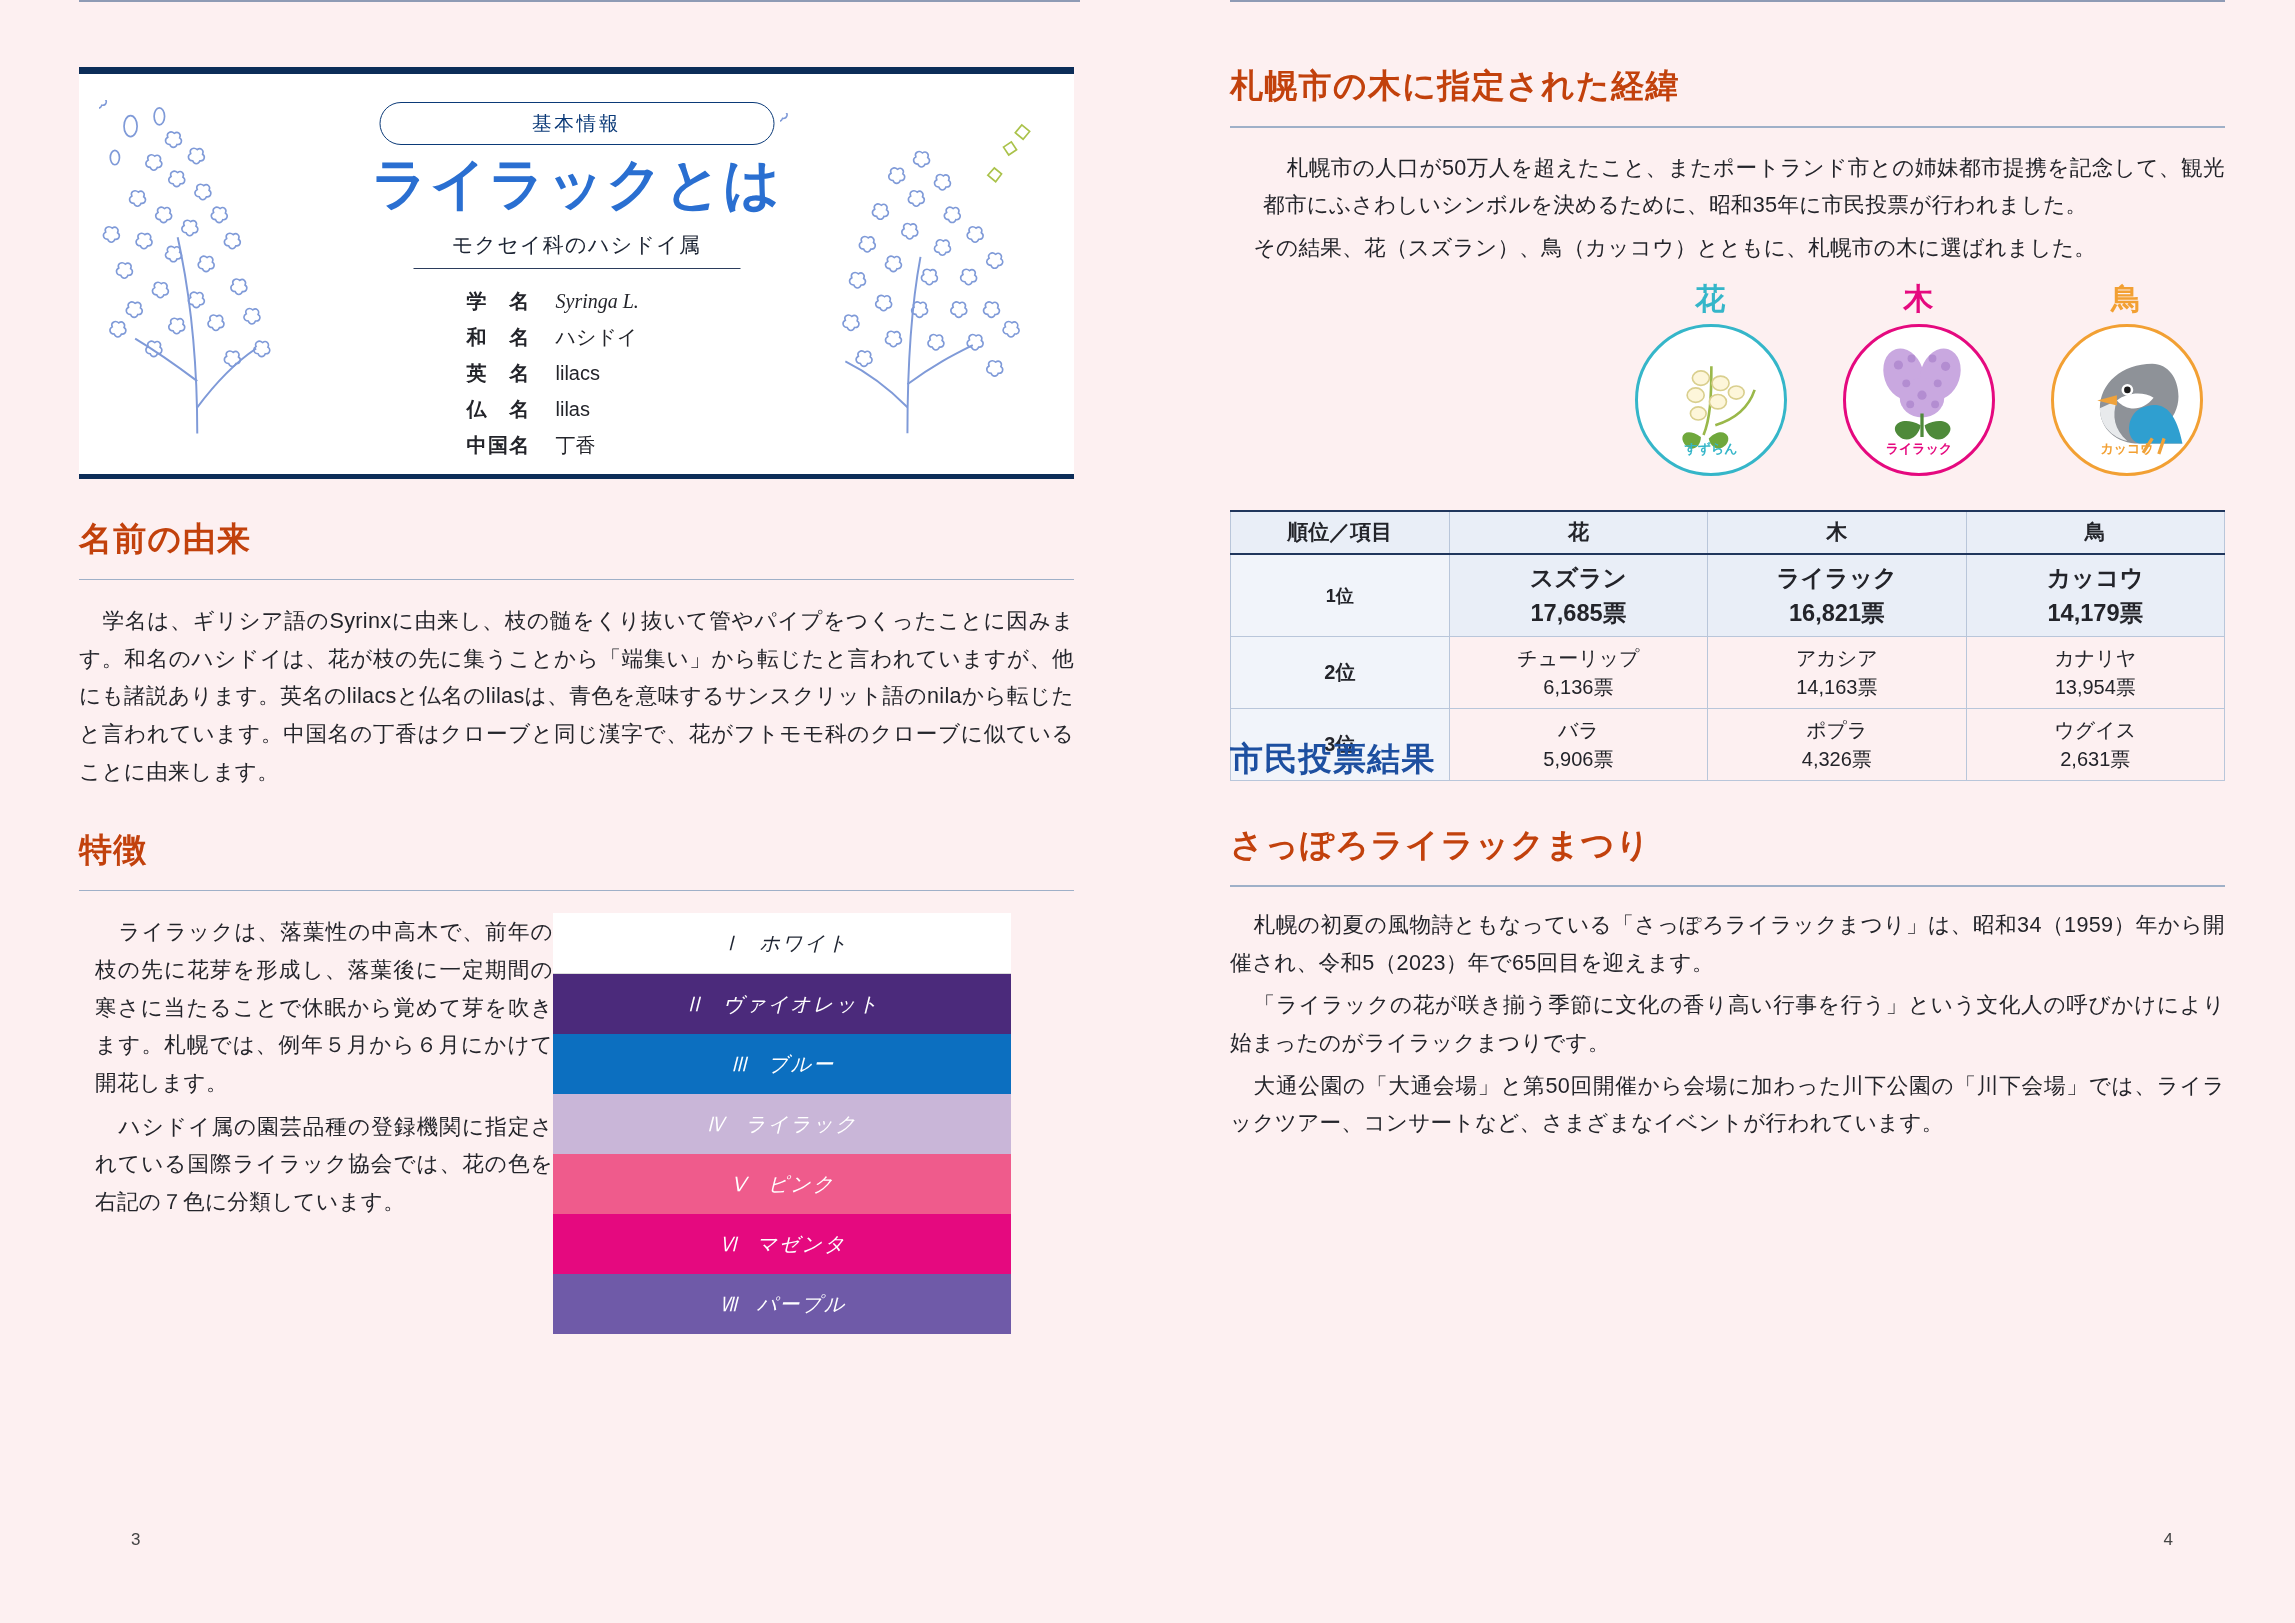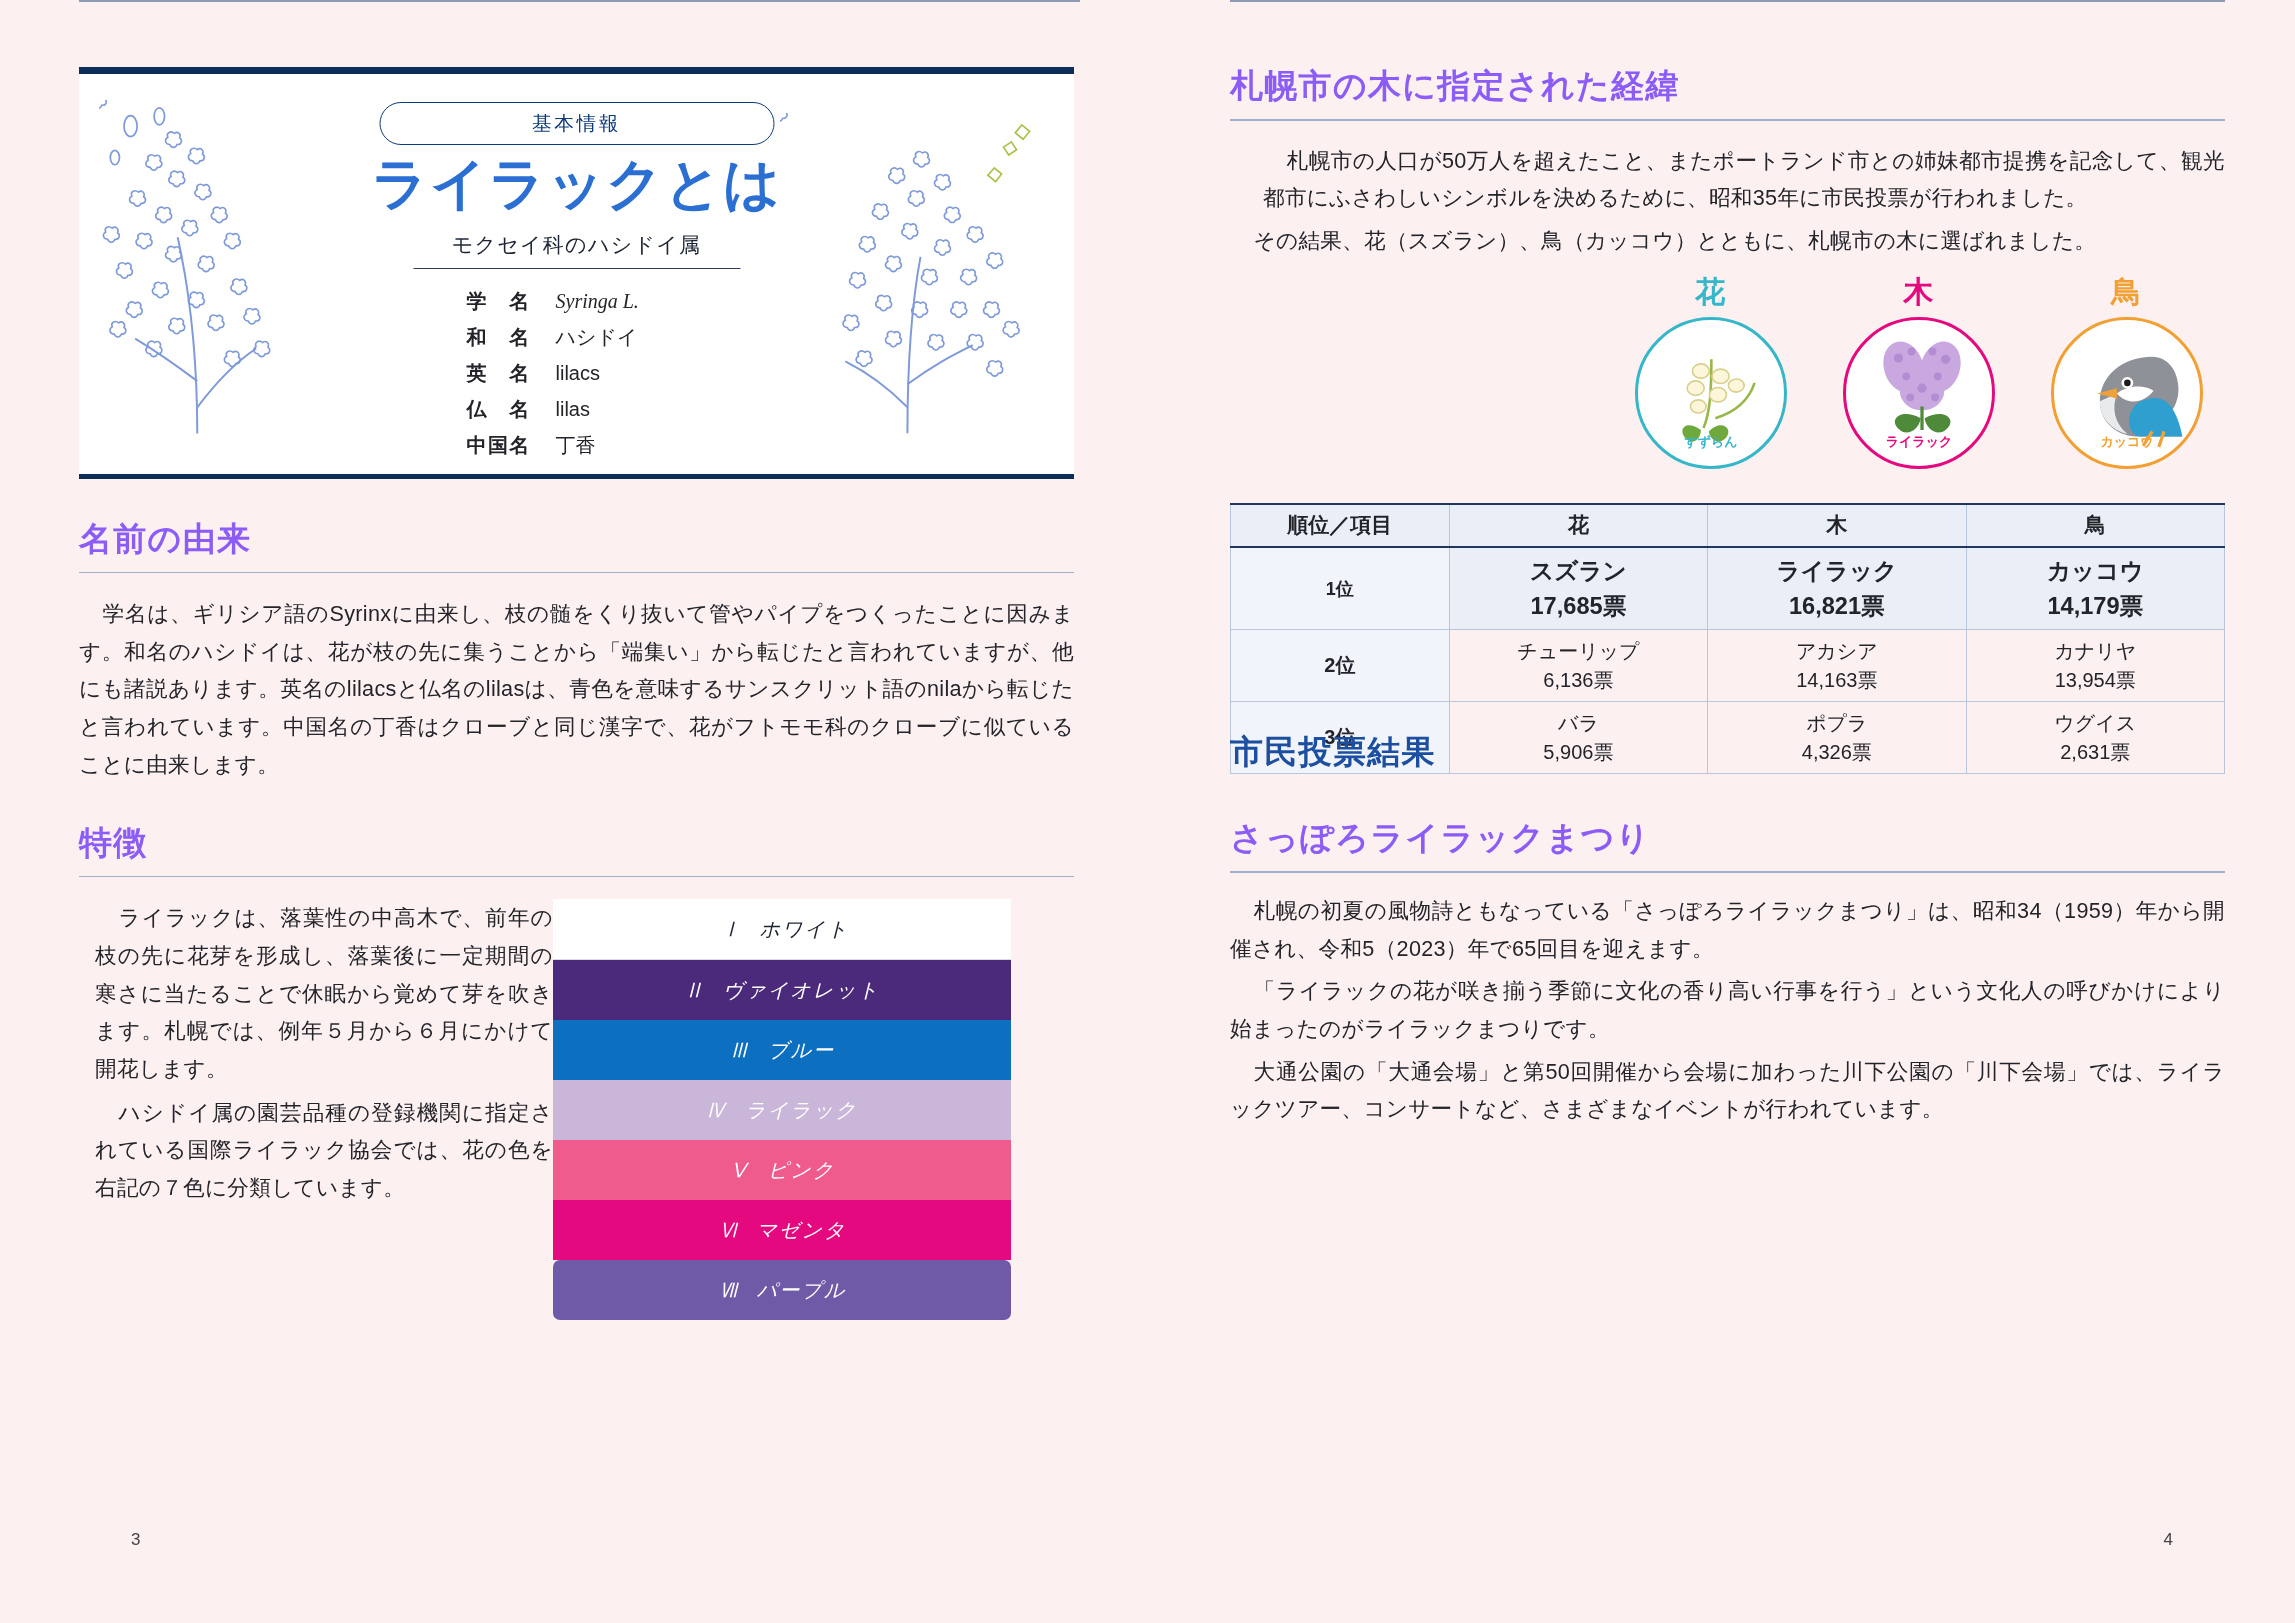--- a/index.html
+++ b/index.html
@@ -121,24 +121,24 @@
 
   
   .sprig { position: absolute; pointer-events: none; }
   .sprig-left  { left: 19.6px; top: 26px; }
   .sprig-right { right: 13px; top: 39px; }
 
   
   .h2 {
     font-size: 33px;
     font-weight: bold;
-    color: #8b5cf6;
+    color: #c2410c;
     letter-spacing: 1.3px;
     margin: 0;
-    padding-bottom: 10px;
+    padding-bottom: 17px;
   }
   .h2-wrap { margin-top: 38px; }
   .h2-rule { height: 1.3px; background: #9fb0c8; width: 100%; }
 
   .body-p {
     font-size: 21.6px;
     line-height: 1.74;
     letter-spacing: 0.3px;
     margin: 0;
     text-align: justify;
@@ -439,21 +439,21 @@
               <td class="sw-label" style="background:#ef5b8c;color:#ffffff;">
                 <span class="rn">Ⅴ</span><span>ピンク</span>
               </td>
             </tr>
             <tr>
               <td class="sw-label" style="background:#e5097f;color:#ffffff;">
                 <span class="rn">Ⅵ</span><span>マゼンタ</span>
               </td>
             </tr>
             <tr>
-              <td class="sw-label" style="background:#6f5aa8;color:#ffffff;border-radius:7px;">
+              <td class="sw-label" style="background:#6f5aa8;color:#ffffff;">
                 <span class="rn">Ⅶ</span><span>パープル</span>
               </td>
             </tr>
           </tbody>
         </table>
       </div>
     </div>
 
     <div class="pagenum pn-left">3</div>
   </div>

